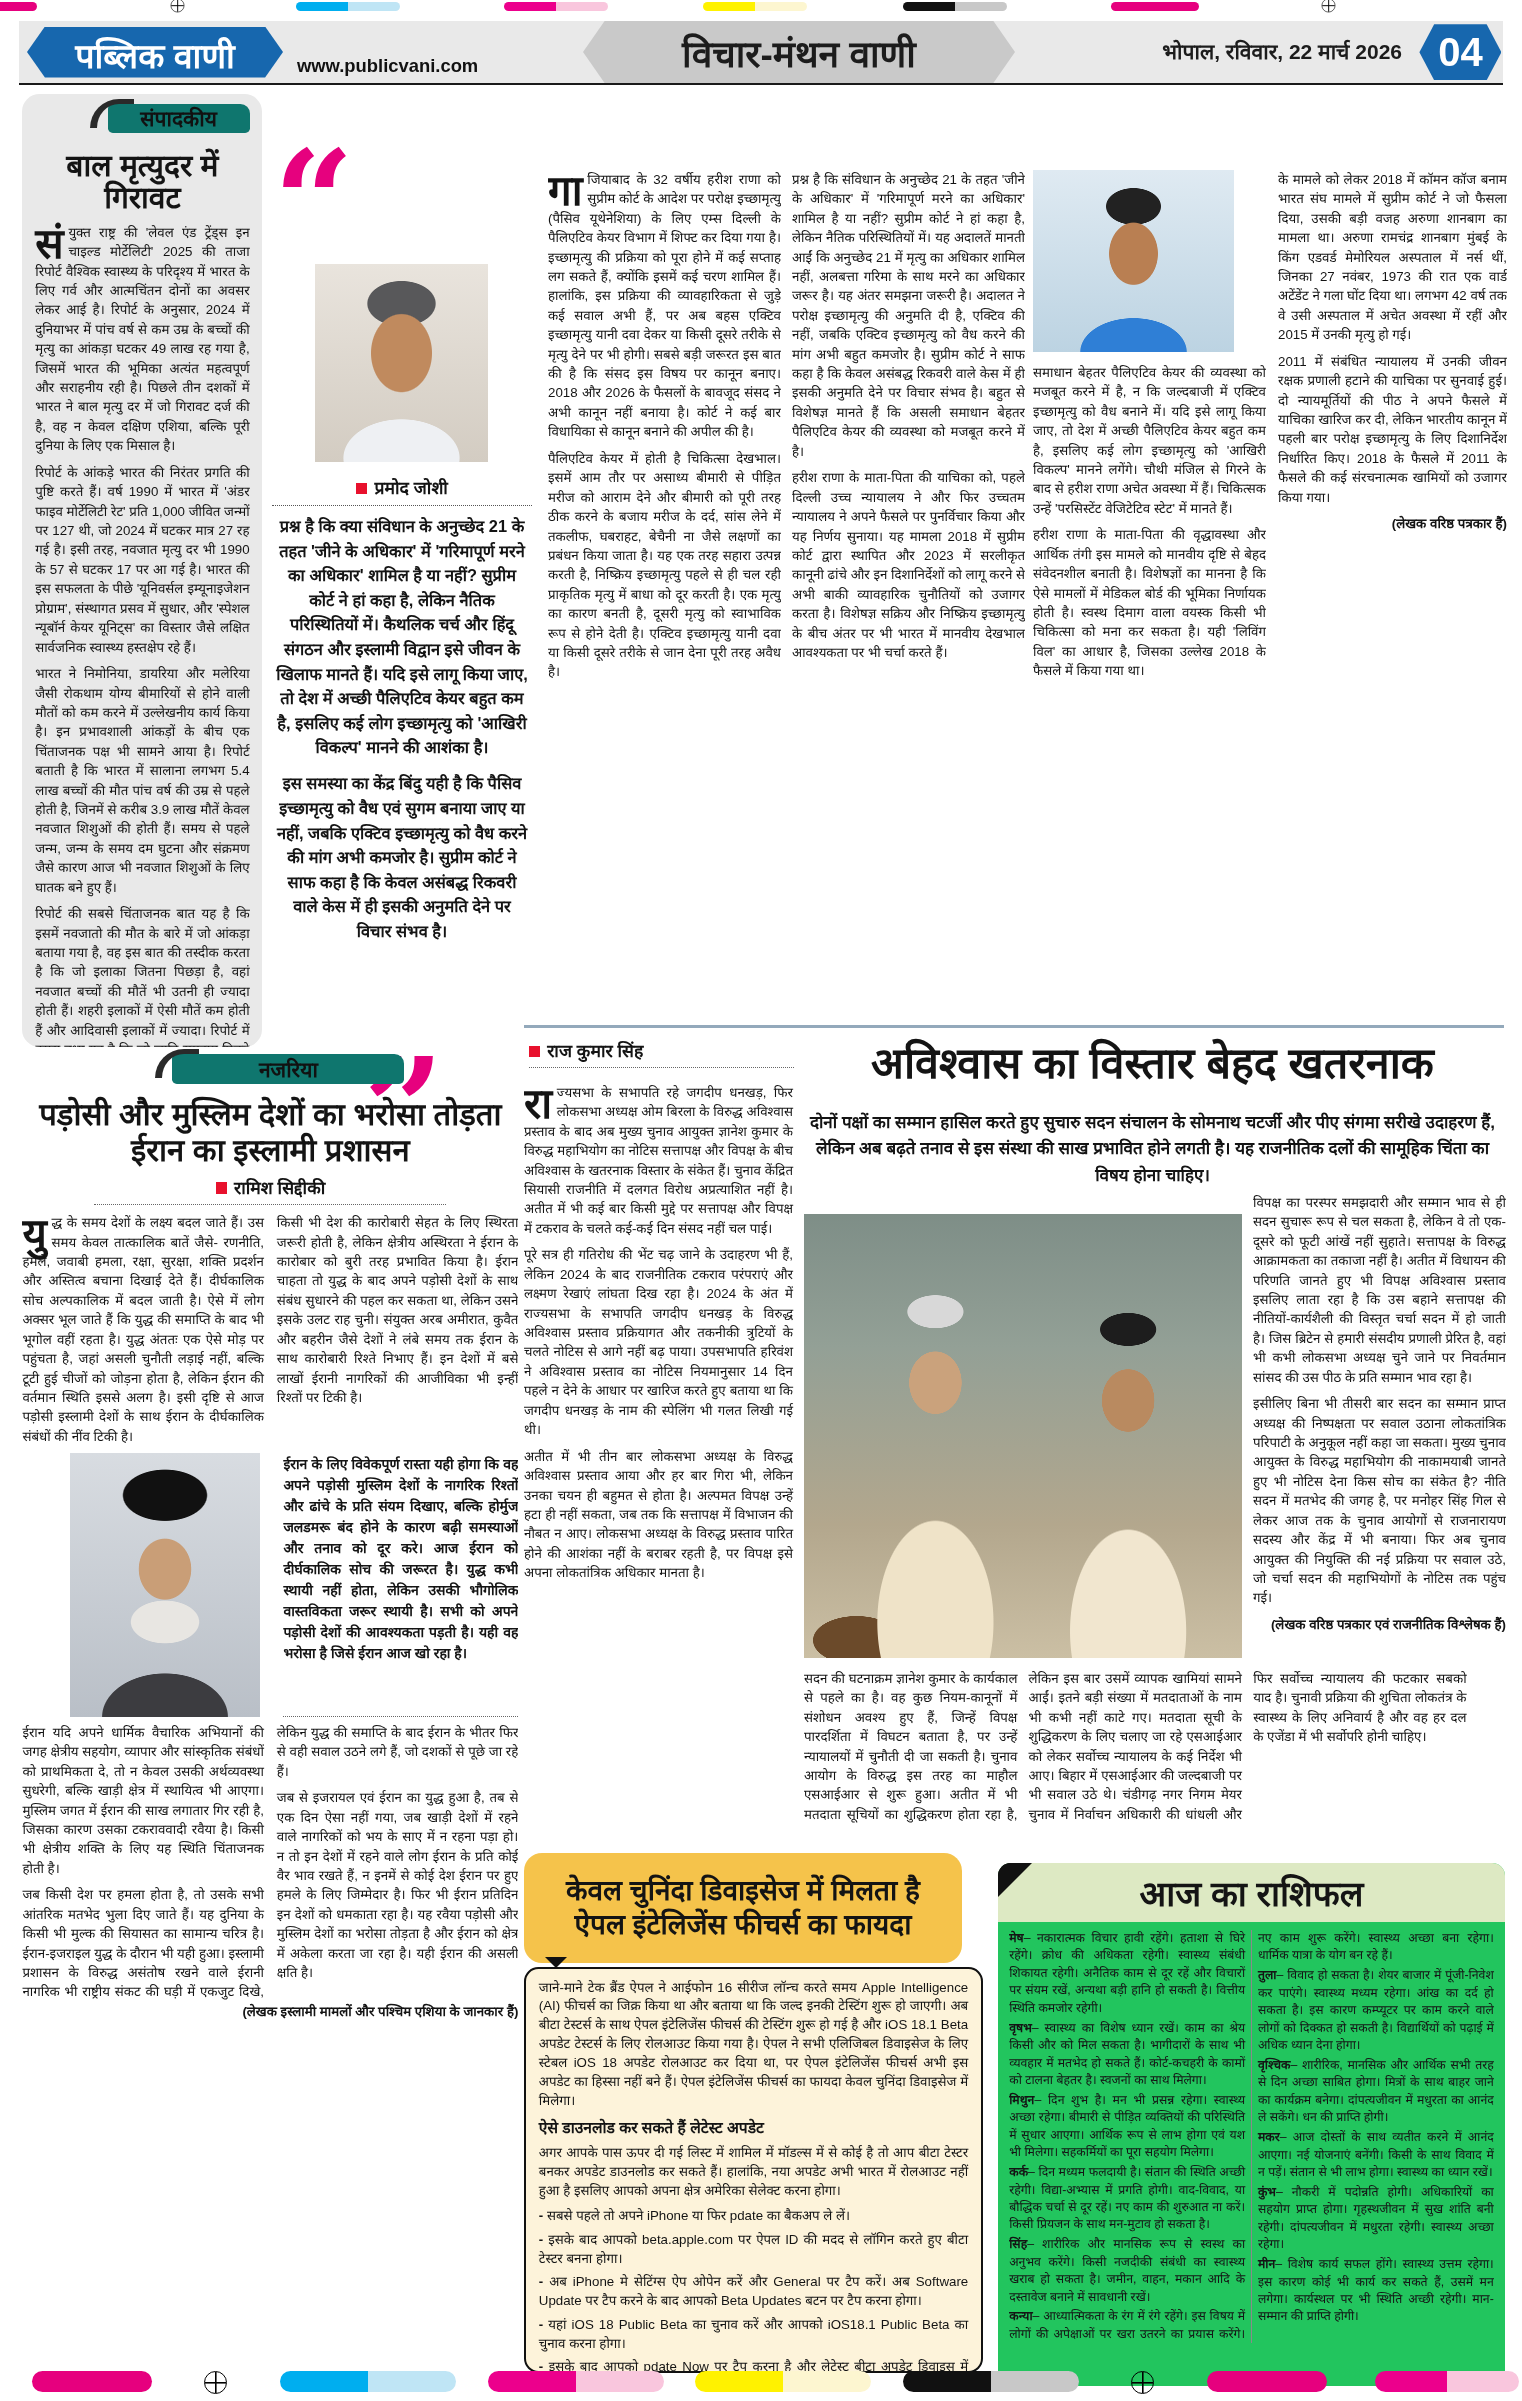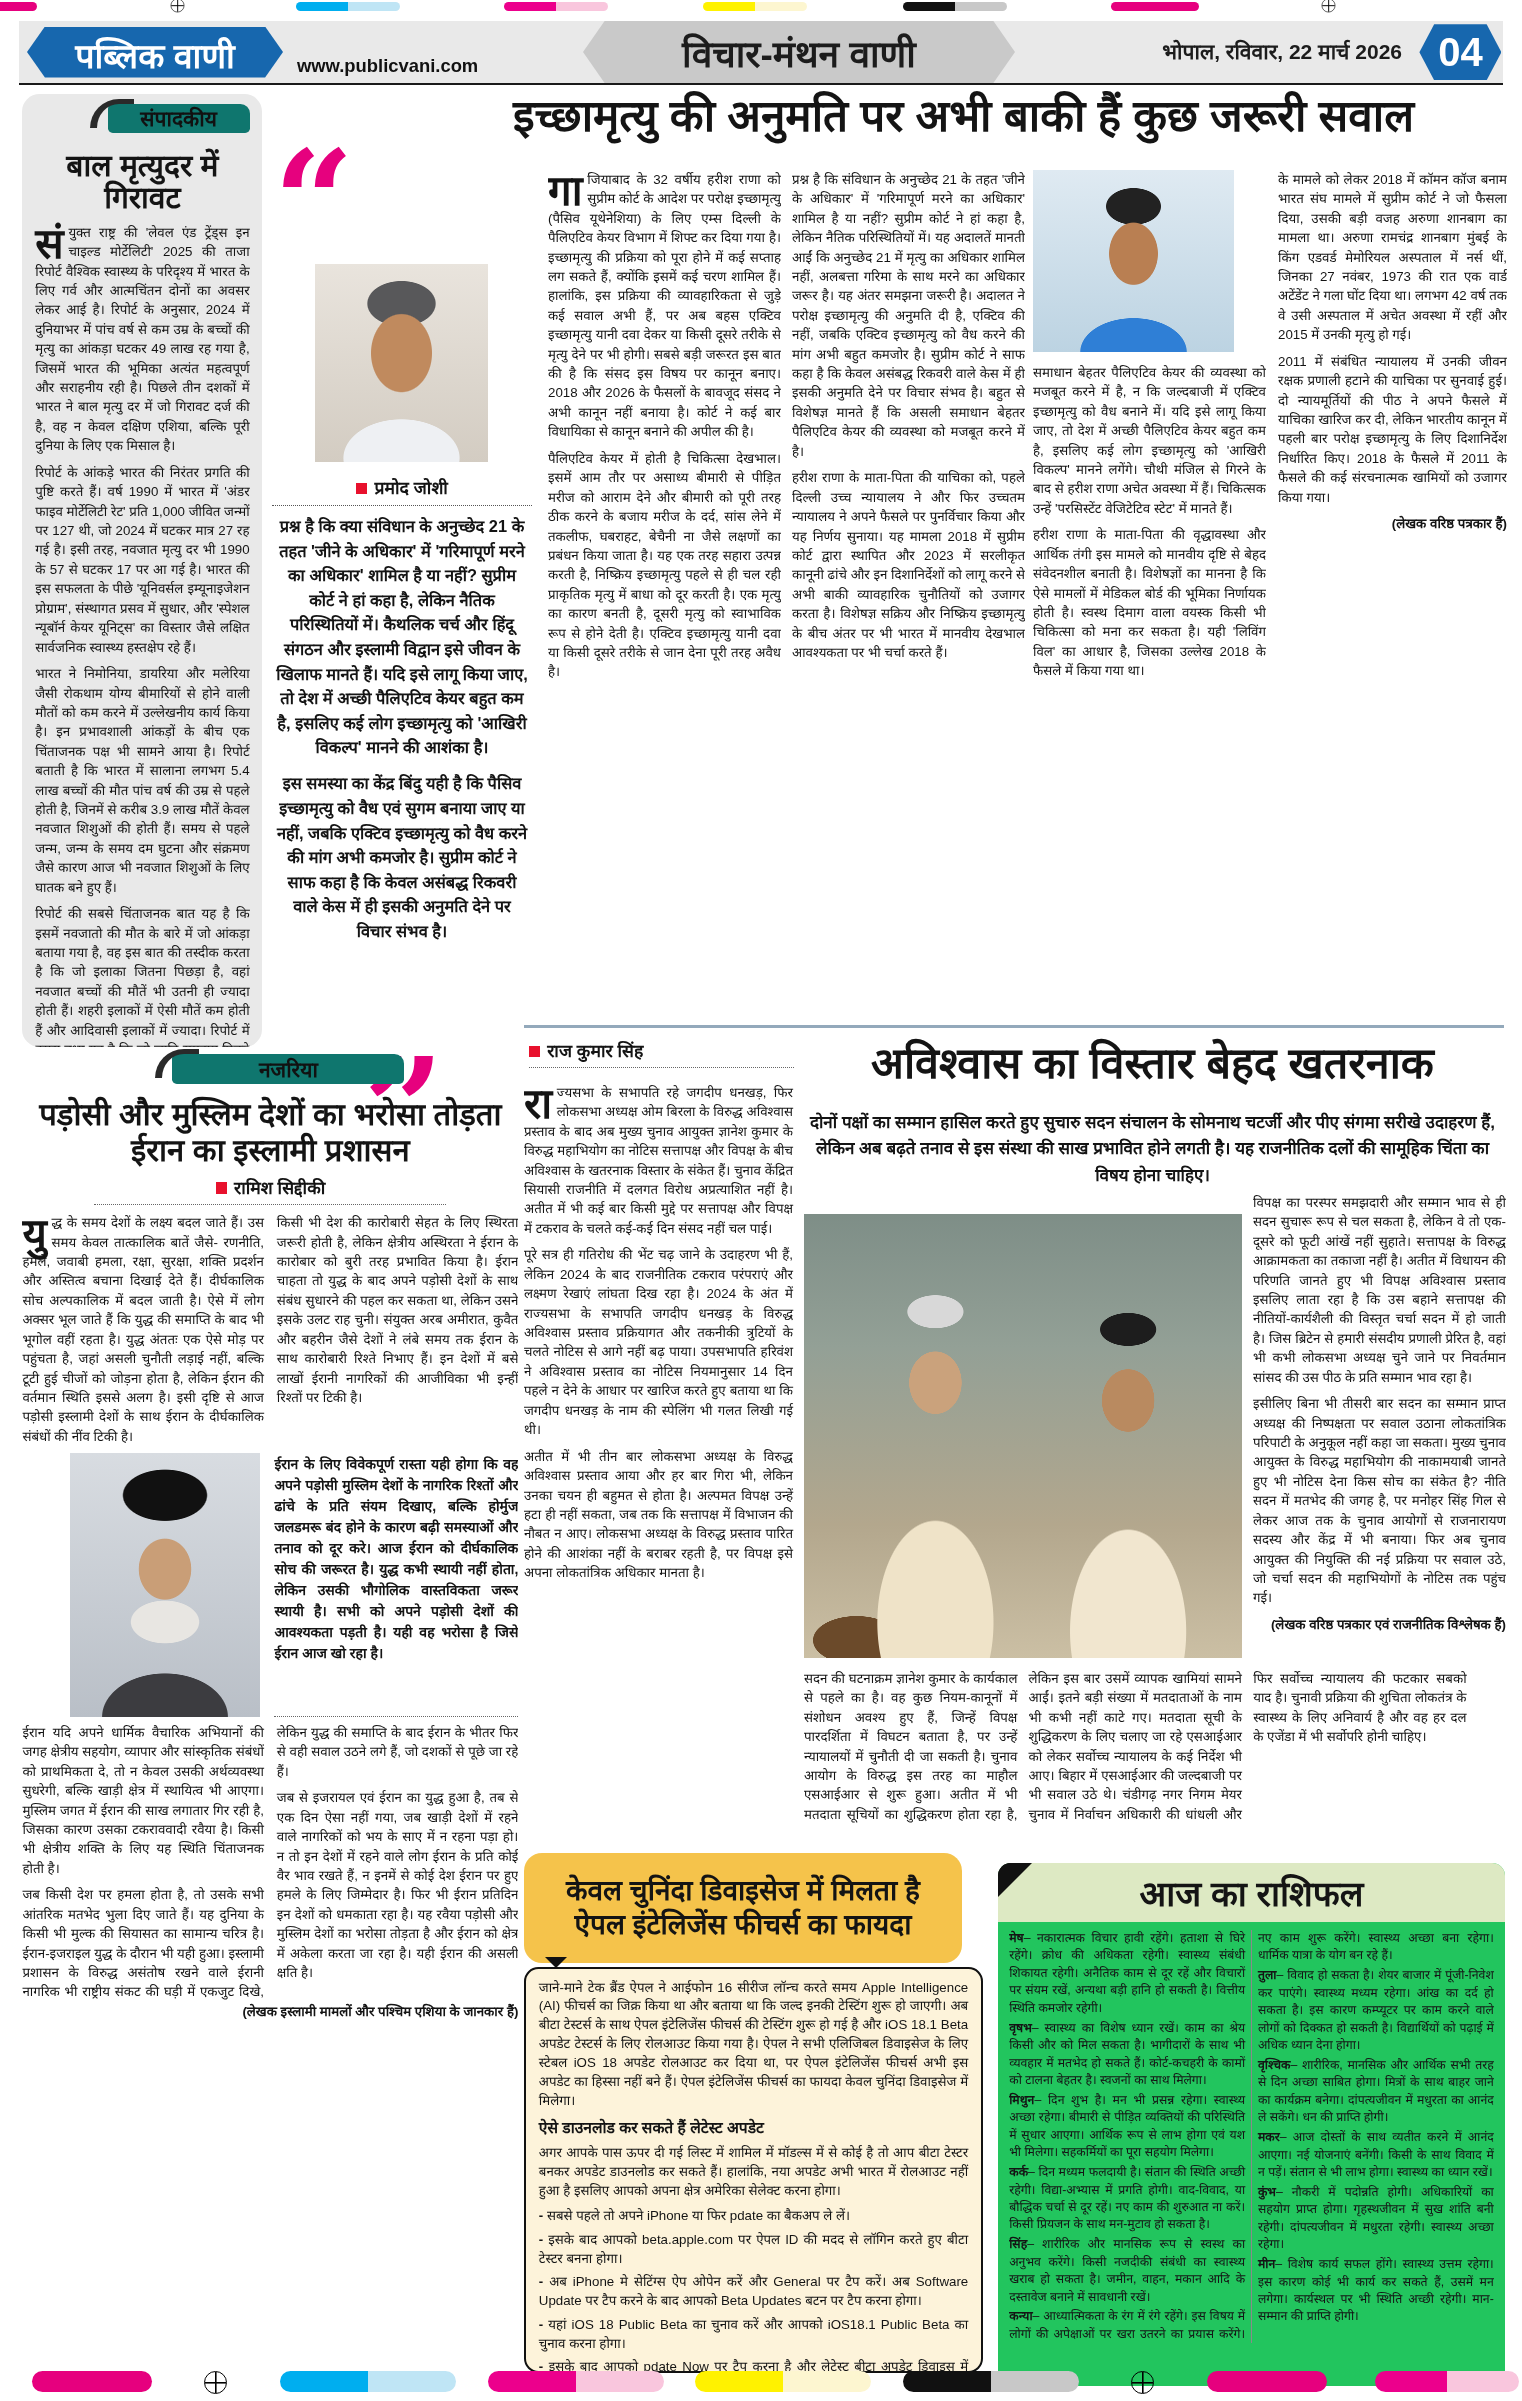--- a/index.html
+++ b/index.html
@@ -72,21 +72,21 @@
        radial-gradient(45px 30px at 50% 20%,#222 0 60%,transparent 62%),
        linear-gradient(180deg,#dfeaf2,#bcd3e2);}
   .credit{font-weight:bold;text-align:right;font-size:13.3px;margin-top:0;}
   .hdivider{position:absolute;left:524px;top:1025px;width:980px;height:3.2px;background:#93a9bb;}
   
   .nazariya{position:absolute;left:22.4px;top:1038px;width:496px;height:1337px;overflow:hidden;}
   .nazariya .tab{top:16px;left:150px;width:232px;height:30px;}
   .nz-headline{margin:59px 0 6.4px 0;text-align:center;font-size:31px;font-weight:bold;line-height:1.15;}
   .nz-byline{text-align:center;border-bottom:1.6px dotted #666;padding-bottom:5.6px;margin:0 72px 8px 72px;}
   .twocol{column-count:2;column-gap:12.8px;}
-  .nz-row{display:flex;gap:14px;margin:6.4px 0;padding-left:48px;}
+  .nz-row{display:flex;gap:23px;margin:6.4px 0;padding-left:48px;}
   .cleric-photo{width:190px;height:264px;flex:none;
      background:
        radial-gradient(104px 72px at 50% 100%,#3c3c40 0 60%,transparent 61%),
        radial-gradient(56px 35px at 50% 64%,#e8e6e2 0 60%,transparent 62%),
        radial-gradient(43px 50px at 50% 44%,#c99e77 0 60%,transparent 62%),
        radial-gradient(69px 42px at 50% 16%,#111 0 60%,transparent 62%),
        linear-gradient(180deg,#d8dce1,#b9bfc7);}
   .nz-inset{flex:1;font-weight:bold;font-size:14px;line-height:1.5;text-align:justify;
      border-bottom:1.6px dotted #666;padding:1.6px 0 4.8px 0;}
   
@@ -185,21 +185,20 @@
     <div class="bodytext">
       <p><span class="dropcap">सं</span><span>युक्त राष्ट्र की 'लेवल एंड ट्रेंड्स इन चाइल्ड मोर्टेलिटी' 2025 की ताजा रिपोर्ट वैश्विक स्वास्थ्य के परिदृश्य में भारत के लिए गर्व और आत्मचिंतन दोनों का अवसर लेकर आई है। रिपोर्ट के अनुसार, 2024 में दुनियाभर में पांच वर्ष से कम उम्र के बच्चों की मृत्यु का आंकड़ा घटकर 49 लाख रह गया है, जिसमें भारत की भूमिका अत्यंत महत्वपूर्ण और सराहनीय रही है। पिछले तीन दशकों में भारत ने बाल मृत्यु दर में जो गिरावट दर्ज की है, वह न केवल दक्षिण एशिया, बल्कि पूरी दुनिया के लिए एक मिसाल है।</span></p>
       <p>रिपोर्ट के आंकड़े भारत की निरंतर प्रगति की पुष्टि करते हैं। वर्ष 1990 में भारत में 'अंडर फाइव मोर्टेलिटी रेट' प्रति 1,000 जीवित जन्मों पर 127 थी, जो 2024 में घटकर मात्र 27 रह गई है। इसी तरह, नवजात मृत्यु दर भी 1990 के 57 से घटकर 17 पर आ गई है। भारत की इस सफलता के पीछे 'यूनिवर्सल इम्यूनाइजेशन प्रोग्राम', संस्थागत प्रसव में सुधार, और 'स्पेशल न्यूबॉर्न केयर यूनिट्स' का विस्तार जैसे लक्षित सार्वजनिक स्वास्थ्य हस्तक्षेप रहे हैं।</p>
       <p>भारत ने निमोनिया, डायरिया और मलेरिया जैसी रोकथाम योग्य बीमारियों से होने वाली मौतों को कम करने में उल्लेखनीय कार्य किया है। इन प्रभावशाली आंकड़ों के बीच एक चिंताजनक पक्ष भी सामने आया है। रिपोर्ट बताती है कि भारत में सालाना लगभग 5.4 लाख बच्चों की मौत पांच वर्ष की उम्र से पहले होती है, जिनमें से करीब 3.9 लाख मौतें केवल नवजात शिशुओं की होती हैं। समय से पहले जन्म, जन्म के समय दम घुटना और संक्रमण जैसे कारण आज भी नवजात शिशुओं के लिए घातक बने हुए हैं।</p>
       <p>रिपोर्ट की सबसे चिंताजनक बात यह है कि इसमें नवजातो की मौत के बारे में जो आंकड़ा बताया गया है, वह इस बात की तस्दीक करता है कि जो इलाका जितना पिछड़ा है, वहां नवजात बच्चों की मौतें भी उतनी ही ज्यादा होती हैं। शहरी इलाकों में ऐसी मौतें कम होती हैं और आदिवासी इलाकों में ज्यादा। रिपोर्ट में दूसरा तथ्य यह है कि जो जाति-समुदाय पिछड़े हैं, उनमें नवजात बच्चों की मौत ज्यादा होती है। सवर्ण बहुल जातियों में अगर इन मौतों का आंकड़ा कम है, तो दलितों और आदिवासियों में ज्यादा। सामुदायिक पिछड़ापन भी इस तरह की मौतों का कारण बनकर सामने आया है। यानी जिन तबकों में शिक्षा का प्रसार कम हुआ है, वहां नवजात बच्चों की मौतें ज्यादा होती हैं, शिक्षित और समृद्ध परिवारों में यह आंकड़ा कम है।</p>
 
     </div>
   </section>
 
   <section class="main-article">
-    <h1 class="main-headline">इच्छामृत्यु की अनुमति पर अभी बाकी हैं कुछ जरूरी सवाल</h1>
 
     <div class="quote-col">
       <div class="qmark open">“</div>
       <div class="author-photo"></div>
       <div class="byline q-byline"><span class="redsq"></span><span>प्रमोद जोशी</span></div>
       <div class="pullquote">
         <p>प्रश्न है कि क्या संविधान के अनुच्छेद 21 के तहत 'जीने के अधिकार' में 'गरिमापूर्ण मरने का अधिकार' शामिल है या नहीं? सुप्रीम कोर्ट ने हां कहा है, लेकिन नैतिक परिस्थितियों में। कैथलिक चर्च और हिंदू संगठन और इस्लामी विद्वान इसे जीवन के खिलाफ मानते हैं। यदि इसे लागू किया जाए, तो देश में अच्छी पैलिएटिव केयर बहुत कम है, इसलिए कई लोग इच्छामृत्यु को 'आखिरी विकल्प' मानने की आशंका है।</p>
         <p>इस समस्या का केंद्र बिंदु यही है कि पैसिव इच्छामृत्यु को वैध एवं सुगम बनाया जाए या नहीं, जबकि एक्टिव इच्छामृत्यु को वैध करने की मांग अभी कमजोर है। सुप्रीम कोर्ट ने साफ कहा है कि केवल असंबद्ध रिकवरी वाले केस में ही इसकी अनुमति देने पर विचार संभव है।</p>
       </div>
       <div class="qmark close">“</div>

